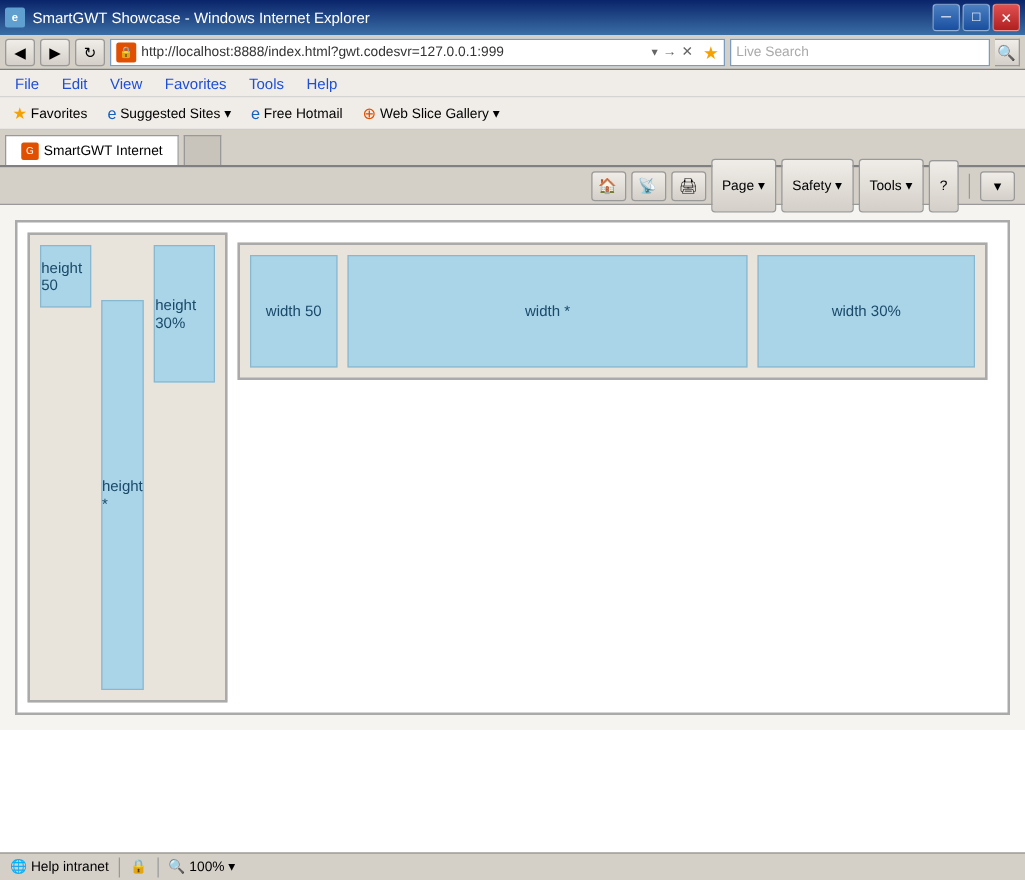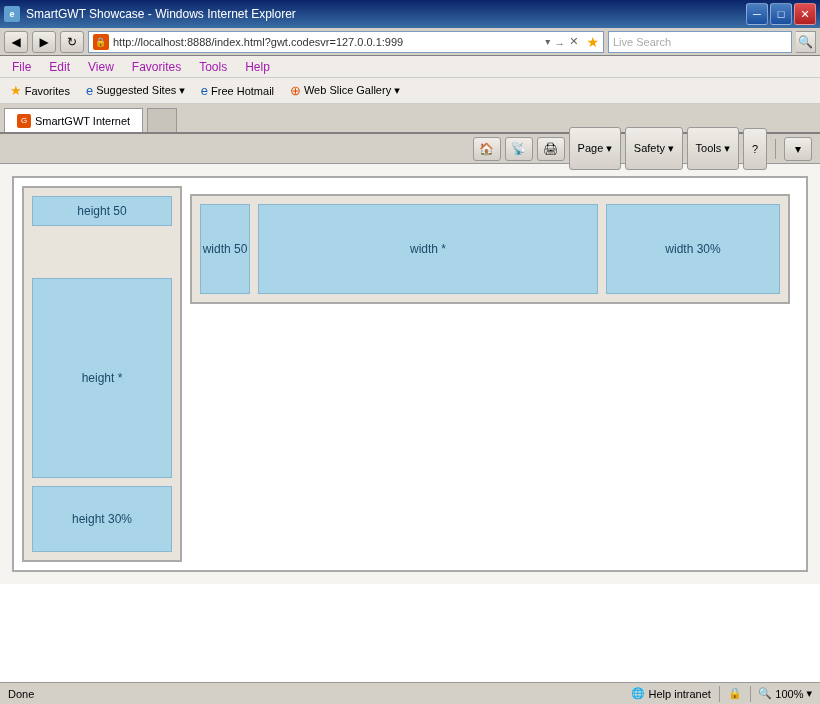--- a/index.html
+++ b/index.html
@@ -72,21 +72,21 @@
     }
     .address-icon {
       width: 16px; height: 16px;
       background: #e05000;
       border-radius: 2px;
       margin-right: 4px;
       display: flex; align-items: center; justify-content: center;
       color: #fff; font-size: 9px; font-weight: bold;
     }
     .search-box {
-      width: 184px; height: 22px;
+      width: 208px; height: 22px;
       border: 1px solid #7a9cc0;
       background: #fff;
       display: flex; align-items: center;
       padding: 0 4px;
       font-size: 11px; color: #999;
     }
     .search-icon-area {
       width: 20px; height: 22px;
       background: linear-gradient(to bottom, #f0ede8, #d4cfc8);
       border: 1px solid #999;
@@ -102,21 +102,21 @@
       display: flex;
       align-items: center;
       height: 22px;
       padding: 0 4px;
       gap: 2px;
     }
     .menu-item {
       padding: 2px 8px;
       font-size: 12px;
       cursor: pointer;
-      color: #a21caf;
+      color: #1d4ed8;
     }
 
     
     .favorites-bar {
       background: #f0ede8;
       border-bottom: 1px solid #ccc;
       display: flex;
       align-items: center;
       height: 26px;
       padding: 0 6px;
@@ -192,21 +192,20 @@
       height: 100%;
     }
 
     
     .left-col {
       width: 160px;
       border: 2px solid #aaa;
       background: #e8e4dc;
       padding: 8px;
       display: flex;
-      flex-direction: column;
       gap: 8px;
       flex-shrink: 0;
     }
     .cell-blue {
       background: #aad4e8;
       border: 1px solid #88b8d0;
       display: flex;
       align-items: center;
       justify-content: center;
       color: #1a4a6a;
@@ -344,38 +343,35 @@
       <div class="cell-blue" style="flex:1;min-height:200px;margin-top:44px;">
         <span>height *</span>
       </div>
       <div class="cell-blue" style="height:110px;">
         <span>height 30%</span>
       </div>
     </div>
 
     <div class="right-area">
       <div class="top-row">
-        <div class="cell-blue" style="width:50px;height:100%;flex-shrink:0;justify-content:center;">
+        <div class="cell-blue" style="width:70px;height:100%;flex-shrink:0;justify-content:center;">
           <span>width 50</span>
         </div>
         <div class="cell-blue" style="flex:1;height:100%;">
           <span>width *</span>
         </div>
         <div class="cell-blue" style="width:30%;height:100%;flex-shrink:0;">
           <span>width 30%</span>
         </div>
       </div>
     </div>
   </div>
 </div>
 
 <div class="status-bar">
-  <div class="status-bar-left">
-    <span>Done</span>
-  </div>
   <div class="status-bar-right">
     <div class="status-icon">
       <span>🌐</span>
       <span>Help intranet</span>
     </div>
     <span style="width:1px;height:16px;background:#999;"></span>
     <div class="status-icon">
       <span>🔒</span>
     </div>
     <span style="width:1px;height:16px;background:#999;"></span>

